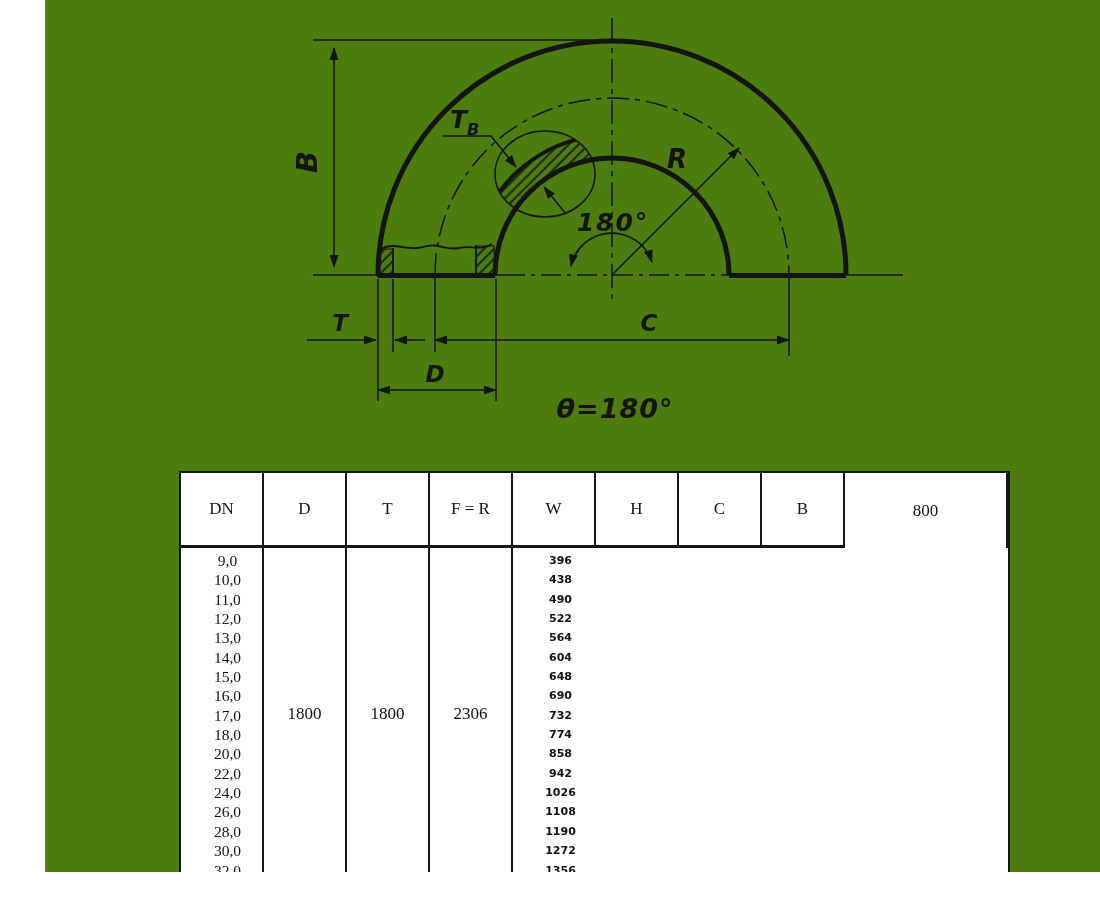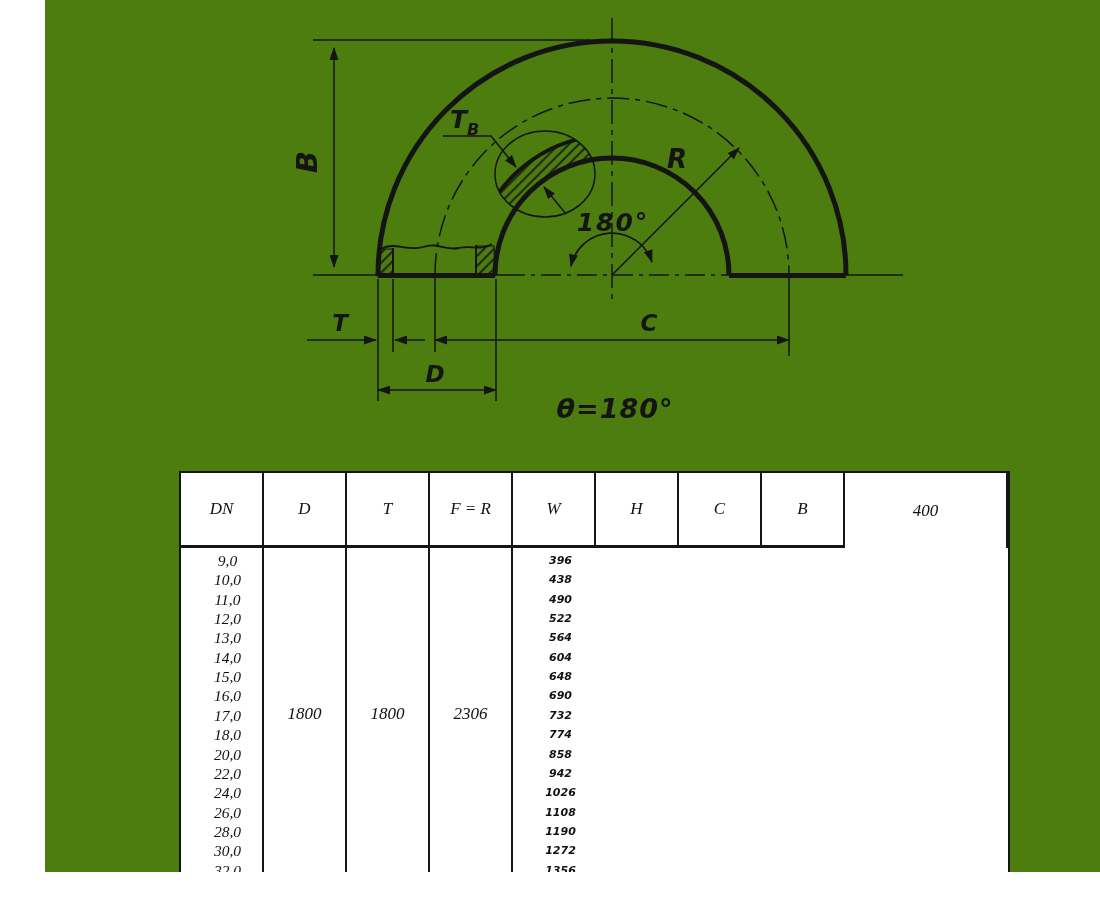--- a/index.html
+++ b/index.html
@@ -17,32 +17,31 @@
 
   
   .dim-table {
     position: absolute; left: 134px; top: 471px;
     width: 831px;
     border: 2px solid #151515;
     display: grid;
     grid-template-columns: repeat(8, 83px) 1fr;
     grid-template-rows: 75px 332px;
     background: #fff;
-    font-style: italic;
   }
   .cell {
     border-right: 2px solid #151515;
     display: flex; flex-direction: column;
     align-items: center; justify-content: center;
     font-size: 17px; line-height: 22px;
     text-align: center;
   }
   .cell.last { border-right: none; }
   .cell.head { border-bottom: 3px solid #151515; }
-  .cell.list { justify-content: center; padding-top: 3px; padding-left: 12px; }
+  .cell.list { justify-content: flex-start; padding-top: 3px; padding-left: 12px; }
   .joined { white-space: pre-line; text-align: center; }
   .t-list { font-size: 15.5px; line-height: 19.35px; }
   .mass-list {
     font-family: "DejaVu Sans", sans-serif;
     font-weight: bold; font-size: 11px; line-height: 19.35px;
   }
 
   
   .lbl {
     font-family: "DejaVu Sans", sans-serif;
@@ -180,21 +179,21 @@
       <span>H</span>
     </div>
     <div class="cell head">
       <span>C</span>
     </div>
     <div class="cell head">
       <span>B</span>
     </div>
 
     <div class="cell">
-      <span>400</span>
+      <span>800</span>
     </div>
     <div class="cell list">
       <div class="joined t-list">9,0
 10,0
 11,0
 12,0
 13,0
 14,0
 15,0
 16,0

